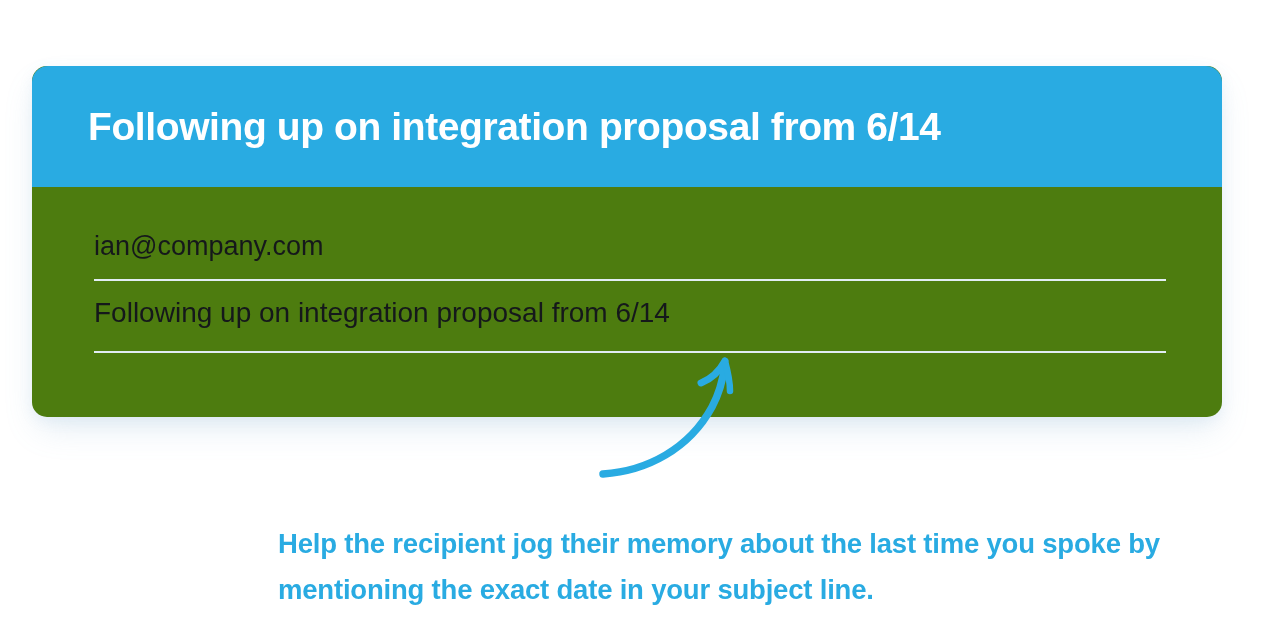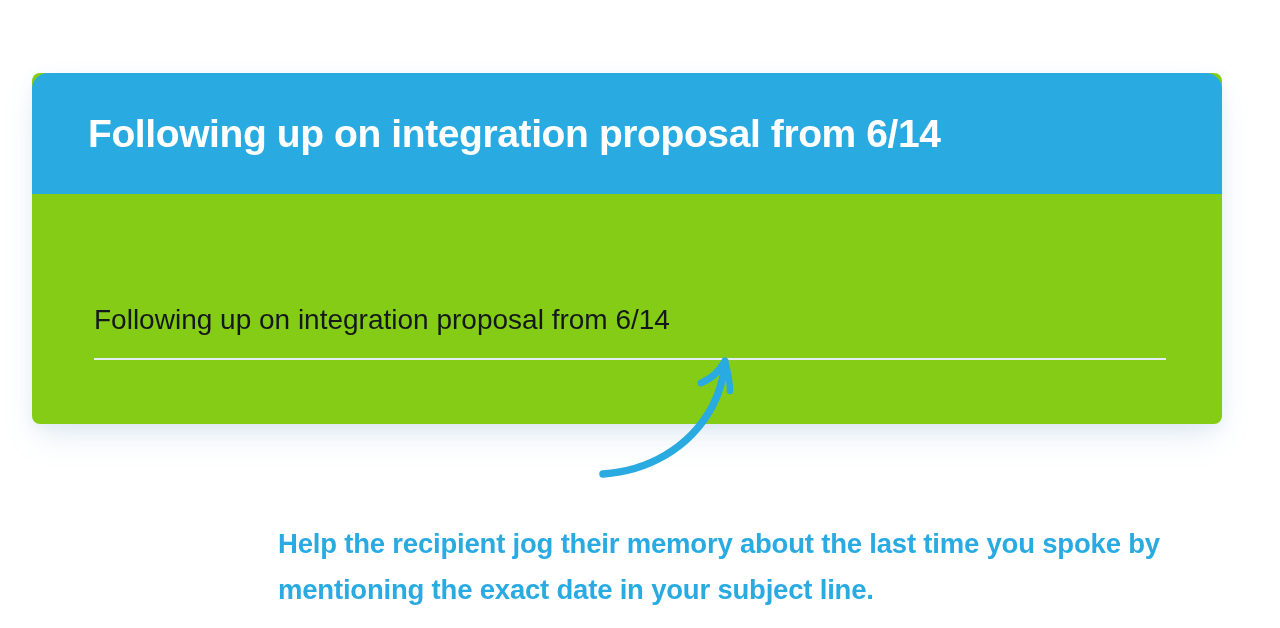--- a/index.html
+++ b/index.html
@@ -16,25 +16,24 @@
     -webkit-font-smoothing: antialiased;
   }
 
   
   .compose-card {
     position: absolute;
     left: 32px;
     top: 66px;
     width: 1190px;
     height: 351px;
-    background: #84cc16;
-    border-radius: 8px;
+    background: #4d7c0f;
+    border-radius: 15px;
     box-shadow: 0 16px 34px -6px rgba(110, 160, 200, 0.20),
                 0 4px 14px rgba(120, 170, 205, 0.10);
-    margin-top: 7px;
   }
 
   .compose-header {
     position: absolute;
     left: 0;
     top: 0;
     width: 100%;
     height: 121px;
     background: #29abe2;
     border-radius: 16px 16px 0 0;
@@ -114,20 +113,21 @@
 <body>
 
 <div class="compose-card">
 
   <div class="compose-header">
     <h1 class="compose-title">Following up on integration proposal from 6/14</h1>
   </div>
 
   <div class="compose-body">
 
+    <div class="field-row field-recipient">ian@company.com</div>
 
     <div class="field-row field-subject">Following up on integration proposal from 6/14</div>
 
   </div>
 </div>
 
 <div class="annotation-arrow">
   <svg width="170" height="145" viewBox="0 0 170 145" fill="none" xmlns="http://www.w3.org/2000/svg">
     <path d="M18 129 C 62 126, 104 104, 127 62 C 134 49, 138 34, 140 20" stroke="#29abe2" stroke-width="7.5" stroke-linecap="round" fill="none"></path>
     <path d="M140 16 C 134 27, 126 34, 116 38" stroke="#29abe2" stroke-width="7" stroke-linecap="round" fill="none"></path>

